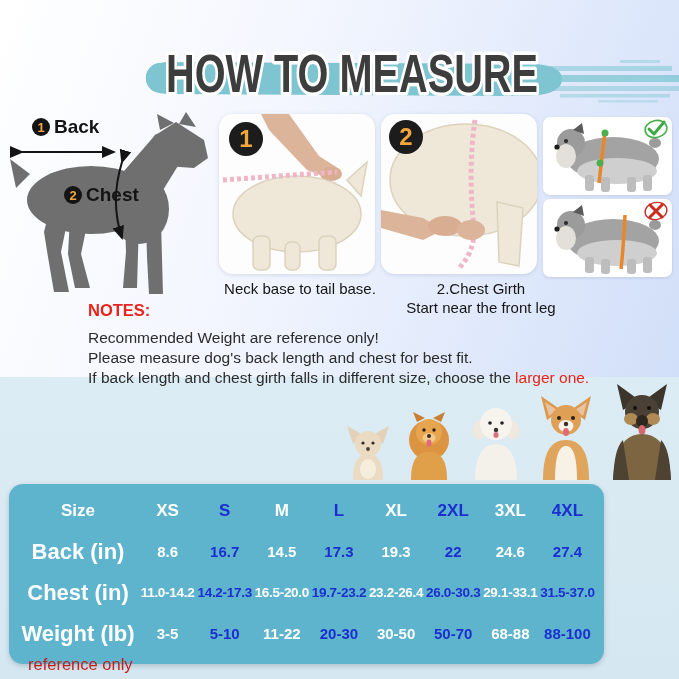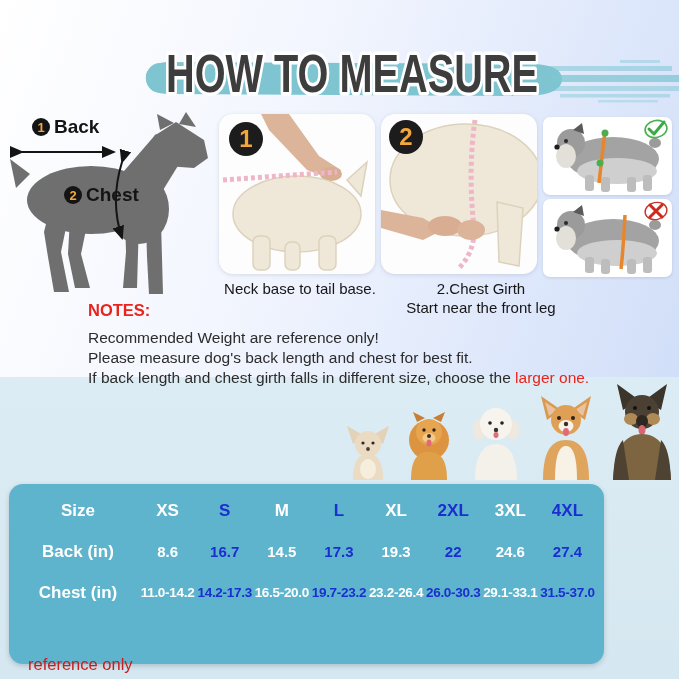--- a/index.html
+++ b/index.html
@@ -34,21 +34,21 @@
   .notes .hl{color:#e8241d;}
   
   .dogs{position:absolute;left:345px;top:384px;width:332px;height:96px;
         display:flex;align-items:flex-end;justify-content:space-between;}
   
   .size-table{position:absolute;left:9px;top:484px;width:595px;height:180px;
         background:#5fb4cd;border-radius:14px;box-shadow:0 2px 5px rgba(60,80,100,.25);
         display:grid;grid-template-rows:repeat(4,1fr);padding:6px 8px 10px 8px;box-sizing:border-box;}
   .trow{display:grid;grid-template-columns:122px repeat(8,1fr);align-items:center;}
   .trow span{text-align:center;font-weight:bold;}
-  .trow .rlabel{color:#ffffff;font-size:17px;}
+  .trow .rlabel{color:#ffffff;font-size:22px;}
   .trow.hdr span{font-size:17px;}
   .trow .val{font-size:15px;}
   .trow.chest .val{font-size:13.5px;letter-spacing:-0.3px;}
   .trow span:nth-child(even){color:#ffffff;}
   .trow span:nth-child(odd):not(.rlabel){color:#1b2ed0;}
   .footnote{position:absolute;left:28px;top:655px;color:#c41e1e;font-size:16.5px;font-weight:normal;}
 </style>
 </head>
 <body>
 
@@ -292,17 +292,28 @@
       <span class="rlabel">Chest (in)</span>
       <span class="val">11.0-14.2</span>
       <span class="val">14.2-17.3</span>
       <span class="val">16.5-20.0</span>
       <span class="val">19.7-23.2</span>
       <span class="val">23.2-26.4</span>
       <span class="val">26.0-30.3</span>
       <span class="val">29.1-33.1</span>
       <span class="val">31.5-37.0</span>
     </div>
+    <div class="trow">
+      <span class="rlabel">Weight (lb)</span>
+      <span class="val">3-5</span>
+      <span class="val">5-10</span>
+      <span class="val">11-22</span>
+      <span class="val">20-30</span>
+      <span class="val">30-50</span>
+      <span class="val">50-70</span>
+      <span class="val">68-88</span>
+      <span class="val">88-100</span>
+    </div>
   </div>
 
   <div class="footnote">reference only</div>
 
 </div>
 
 </body></html>

